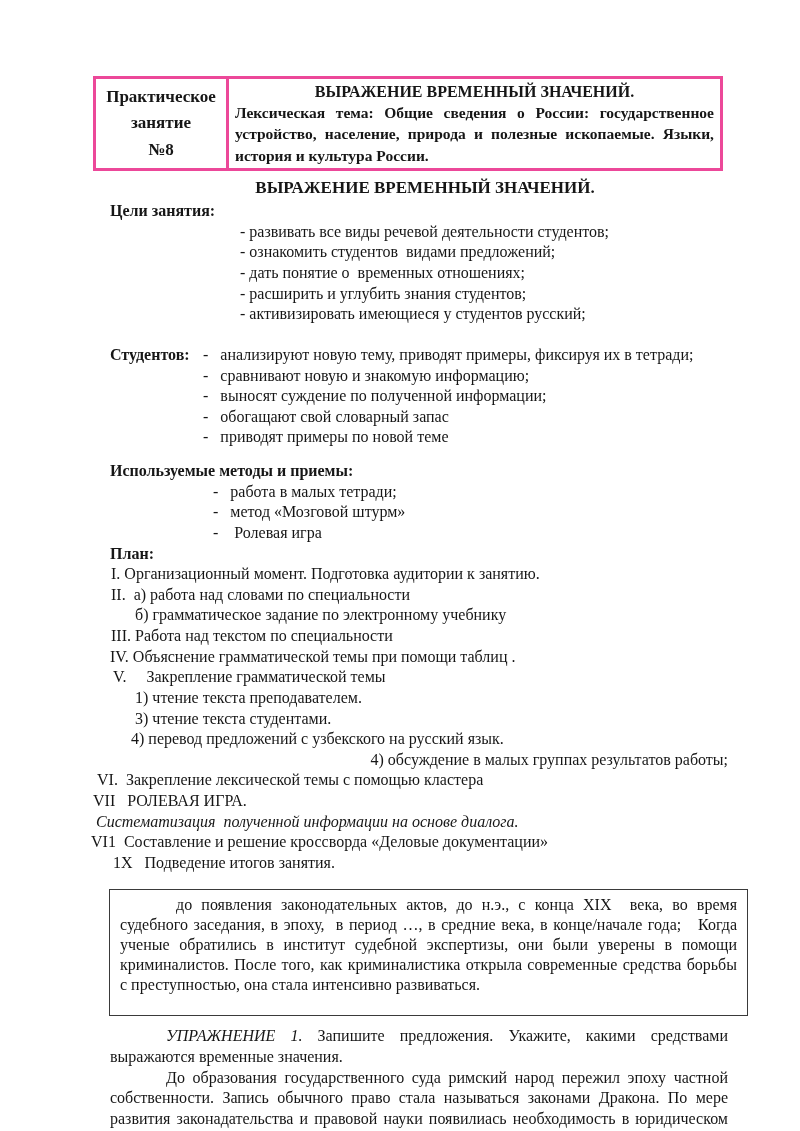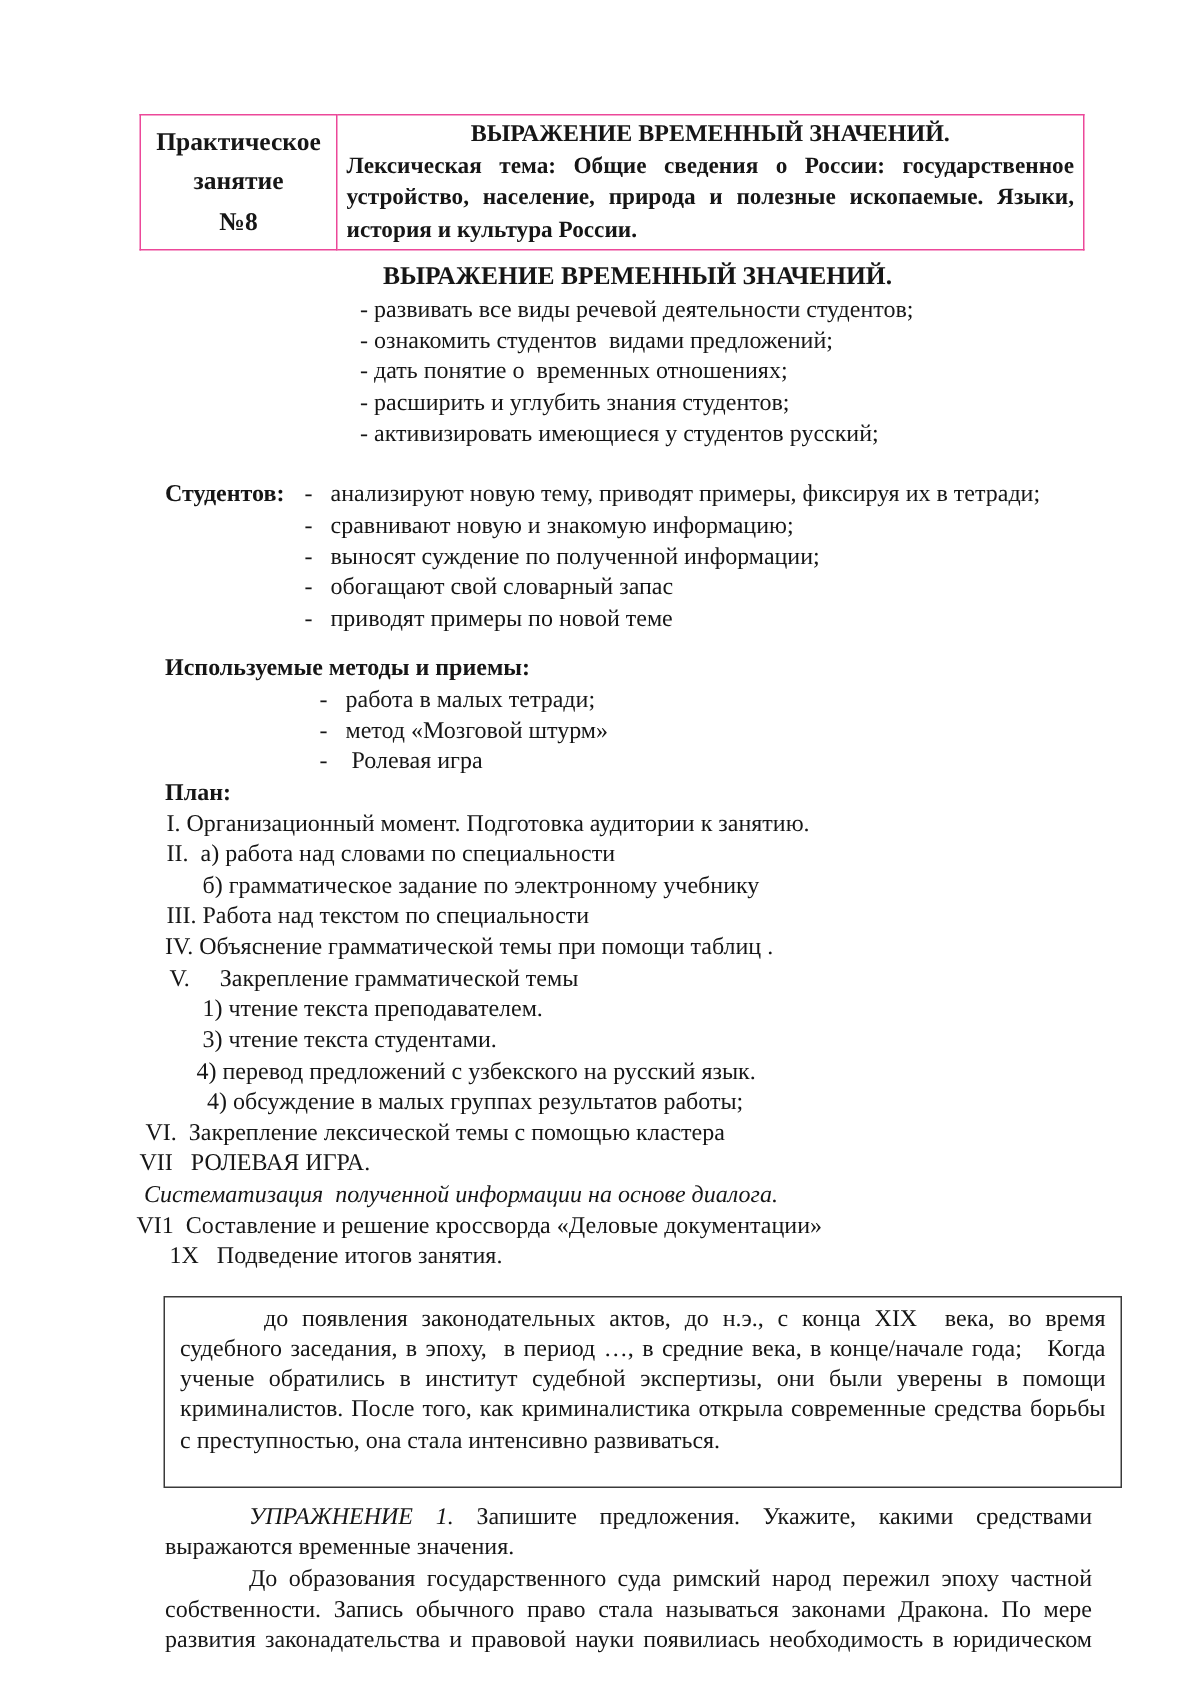--- a/index.html
+++ b/index.html
@@ -17,21 +17,21 @@
   .pre { white-space: pre-wrap; }
 
   
   .header-table {
     margin: 76px 0 0 93px;
     width: 630px;
     border-collapse: collapse;
     table-layout: fixed;
   }
   .header-table td {
-    border: 1px solid #ec4899;
+    border: 3px solid #ec4899;
     vertical-align: middle;
     padding: 2px 6px;
   }
   .cell-left {
     width: 118px;
     text-align: center;
     font-weight: bold;
     font-size: 17px;
     line-height: 1.55;
   }
@@ -111,20 +111,21 @@
           <div class="hr-body">Лексическая тема: Общие сведения о России: государственное устройство, население, природа и полезные ископаемые. Языки, история и культура России.</div>
         </td>
       </tr>
     </tbody>
   </table>
 
   <div class="main-title">ВЫРАЖЕНИЕ ВРЕМЕННЫЙ ЗНАЧЕНИЙ.</div>
 
   <div class="content">
 
+    <div class="bold">Цели занятия:</div>
 
     <div class="teacher-list">
 
     <div class="pre">- развивать все виды речевой деятельности студентов;</div>
         <div class="pre">- ознакомить студентов  видами предложений;</div>
         <div class="pre">- дать понятие о  временных отношениях;</div>
         <div class="pre">- расширить и углубить знания студентов;</div>
         <div class="pre">- активизировать имеющиеся у студентов русский;</div>
       </div>
 
@@ -156,21 +157,21 @@
 
       <div class="plan-line" style="margin-left: 1px;">I. Организационный момент. Подготовка аудитории к занятию.</div>
           <div class="plan-line" style="margin-left: 1px;">II.  а) работа над словами по специальности</div>
           <div class="plan-line" style="margin-left: 25px;">б) грамматическое задание по электронному учебнику</div>
           <div class="plan-line" style="margin-left: 1px;">III. Работа над текстом по специальности</div>
           <div class="plan-line" style="margin-left: 0px;">IV. Объяснение грамматической темы при помощи таблиц .</div>
           <div class="plan-line" style="margin-left: 3px;">V.     Закрепление грамматической темы</div>
           <div class="plan-line" style="margin-left: 25px;">1) чтение текста преподавателем.</div>
           <div class="plan-line" style="margin-left: 25px;">3) чтение текста студентами.</div>
           <div class="plan-line" style="margin-left: 21px;">4) перевод предложений с узбекского на русский язык.</div>
-          <div class="plan-line" style="margin-left: 28px;">4) обсуждение в малых группах результатов работы;</div>
+          <div class="plan-line" style="margin-left: 28px; text-align: right;">4) обсуждение в малых группах результатов работы;</div>
           <div class="plan-line" style="margin-left: -13px;">VI.  Закрепление лексической темы с помощью кластера</div>
           <div class="plan-line" style="margin-left: -17px;">VII   РОЛЕВАЯ ИГРА.</div>
           <div class="plan-line" style="margin-left: -14px; font-style: italic;">Систематизация  полученной информации на основе диалога.</div>
           <div class="plan-line" style="margin-left: -19px;">VI1  Составление и решение кроссворда «Деловые документации»</div>
           <div class="plan-line" style="margin-left: 3px;">1X   Подведение итогов занятия.</div>
         </div>
     </div>
 
   </div>
 

